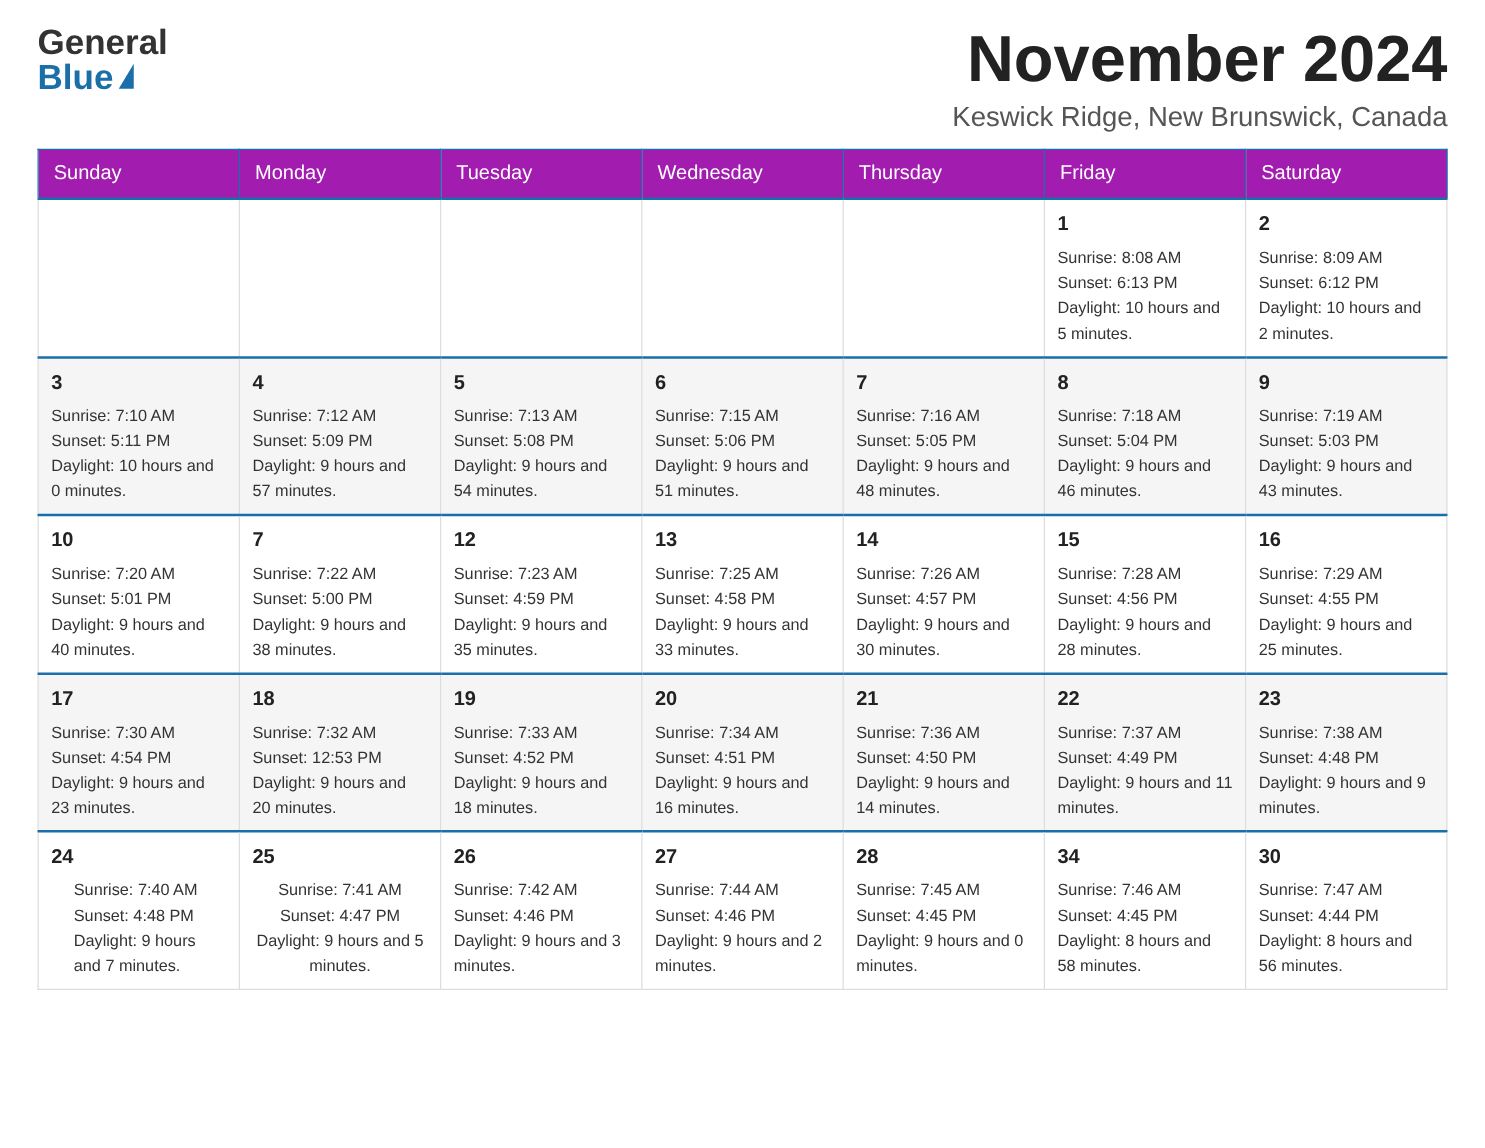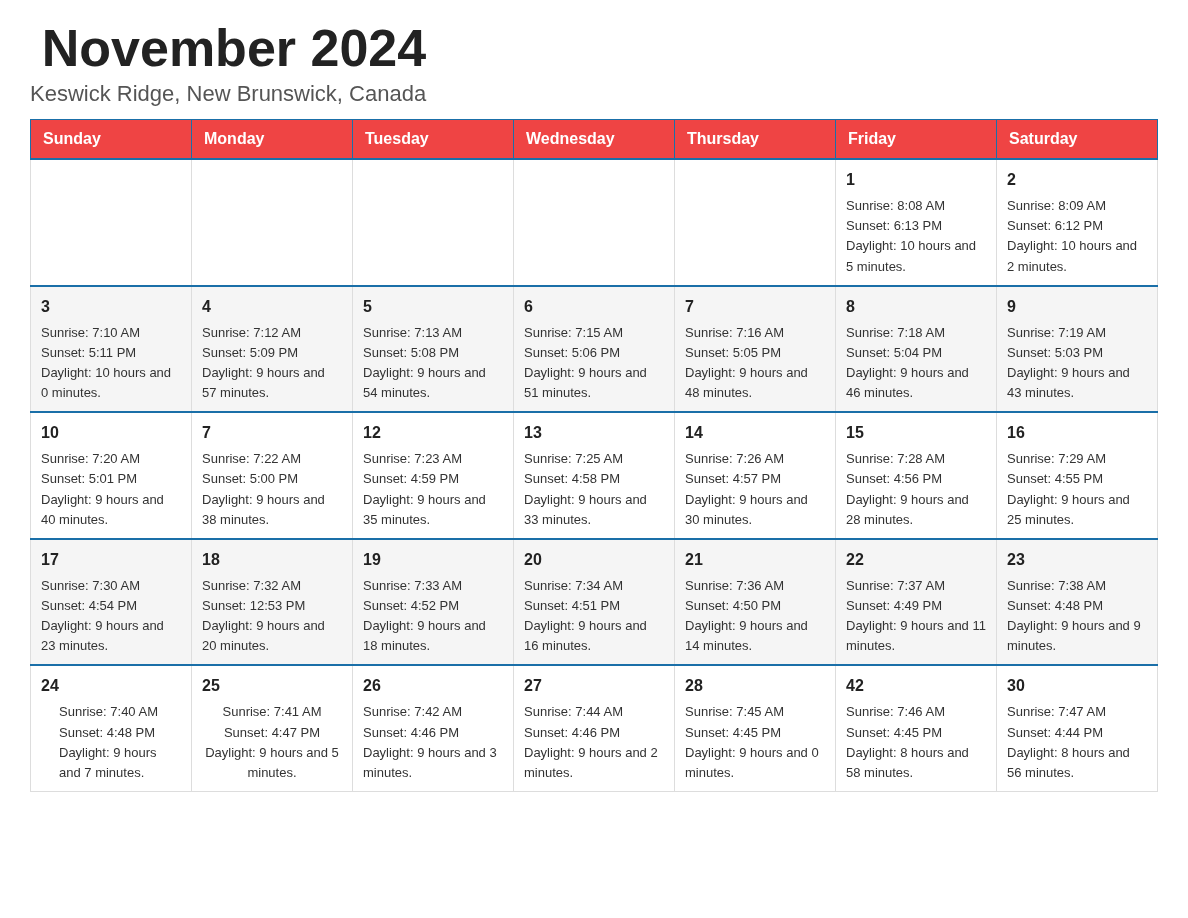--- a/index.html
+++ b/index.html
@@ -58,25 +58,25 @@
       font-size: 22px;
       color: #555;
       margin-top: 4px;
     }
     .calendar {
       width: 100%;
       border-collapse: collapse;
       margin-top: 12px;
     }
     .calendar th {
-      background-color: #ef4444;
+      background-color: #a21caf;
       color: #fff;
       padding: 10px 12px;
       font-size: 16px;
-      font-weight: bold;
+      font-weight: normal;
       text-align: left;
       border: 1px solid #1a6fa8;
     }
     .calendar td {
       vertical-align: top;
       padding: 8px 10px;
       border: 1px solid #ccc;
       width: 14.28%;
       min-height: 100px;
       font-size: 13px;
@@ -113,20 +113,27 @@
       border-right: 1px solid #ddd;
     }
     .calendar tbody tr:last-child td {
       border-bottom: 1px solid #ddd;
     }
   </style>
 </head>
 <body>
 
 <div class="header">
+  <div class="logo">
+    <div class="logo-general">General</div>
+    <div class="logo-blue">
+      <span>Blue</span>
+      <div class="logo-triangle"></div>
+    </div>
+  </div>
   <div class="title-section">
     <div class="month-title">November 2024</div>
     <div class="location-title">Keswick Ridge, New Brunswick, Canada</div>
   </div>
 </div>
 
 <table class="calendar">
   <thead>
     <tr>
       <th>Sunday</th>
@@ -315,21 +322,21 @@
 Sunset: 4:46 PM
 Daylight: 9 hours and 2 minutes.</div>
         </td>
         <td>
           <div class="day-num">28</div>
           <div class="day-info" style="white-space: pre-line;">Sunrise: 7:45 AM
 Sunset: 4:45 PM
 Daylight: 9 hours and 0 minutes.</div>
         </td>
         <td>
-          <div class="day-num">42</div>
+          <div class="day-num">34</div>
           <div class="day-info" style="white-space: pre-line;">Sunrise: 7:46 AM
 Sunset: 4:45 PM
 Daylight: 8 hours and 58 minutes.</div>
         </td>
         <td>
           <div class="day-num">30</div>
           <div class="day-info" style="white-space: pre-line;">Sunrise: 7:47 AM
 Sunset: 4:44 PM
 Daylight: 8 hours and 56 minutes.</div>
         </td>

